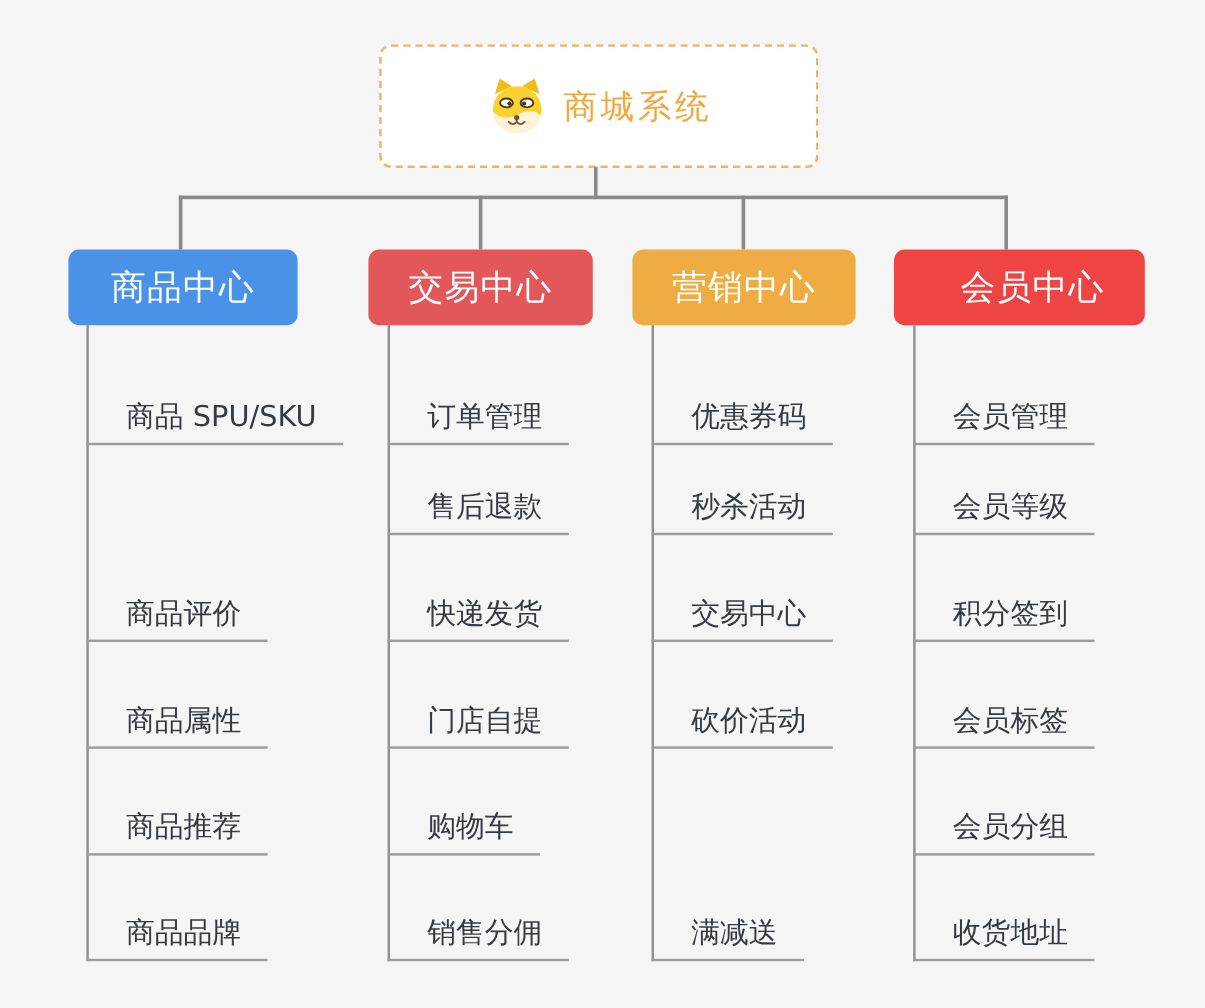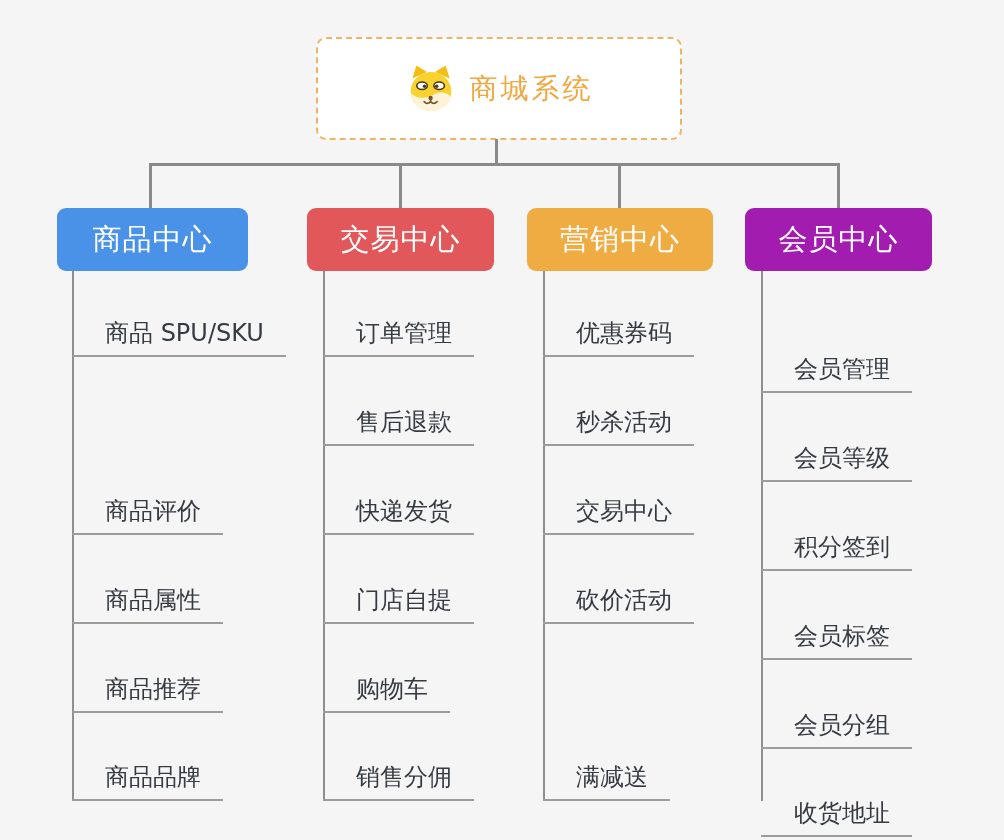--- a/index.html
+++ b/index.html
@@ -82,22 +82,22 @@
     height: 36px;
     color: #363b42;
     padding: 0 22px 4px 33px;
     border-bottom: 2px solid #9c9c9c;
     white-space: nowrap;
     cursor: pointer;
   }
   .c0 { left: 72px; }
   .c1 { left: 323px; }
   .c2 { left: 543px; }
-  .c3 { left: 761px; margin-top: 36px; }
-  .r0 { top: 315px; }
+  .c3 { left: 761px; }
+  .r0 { top: 329px; }
   .r1 { top: 404px; }
   .r2 { top: 493px; }
   .r3 { top: 582px; }
   .r4 { top: 671px; }
   .r5 { top: 759px; }
 </style>
 </head>
 <body>
 
 <div class="canvas">
@@ -121,21 +121,21 @@
   <div class="conn stem"></div>
   <div class="conn bus"></div>
   <div class="conn drop d0"></div>
   <div class="conn drop d1"></div>
   <div class="conn drop d2"></div>
   <div class="conn drop d3"></div>
 
   <div class="branch b0" style="background-color: rgb(74, 145, 232);">商品中心</div>
   <div class="branch b1" style="background-color: rgb(226, 88, 90);">交易中心</div>
   <div class="branch b2" style="background-color: rgb(239, 172, 66);">营销中心</div>
-  <div class="branch b3" style="background-color: #a21caf;">会员中心</div>
+  <div class="branch b3" style="background-color: #ef4444; padding-left: 22px;">会员中心</div>
 
   <div class="spine s0"></div>
   <div class="spine s1"></div>
   <div class="spine s2"></div>
   <div class="spine s3"></div>
 
   <div class="leaf c0 r0">商品 SPU/SKU</div>
   <div class="leaf c0 r2">商品评价</div>
   <div class="leaf c0 r3">商品属性</div>
   <div class="leaf c0 r4">商品推荐</div>

